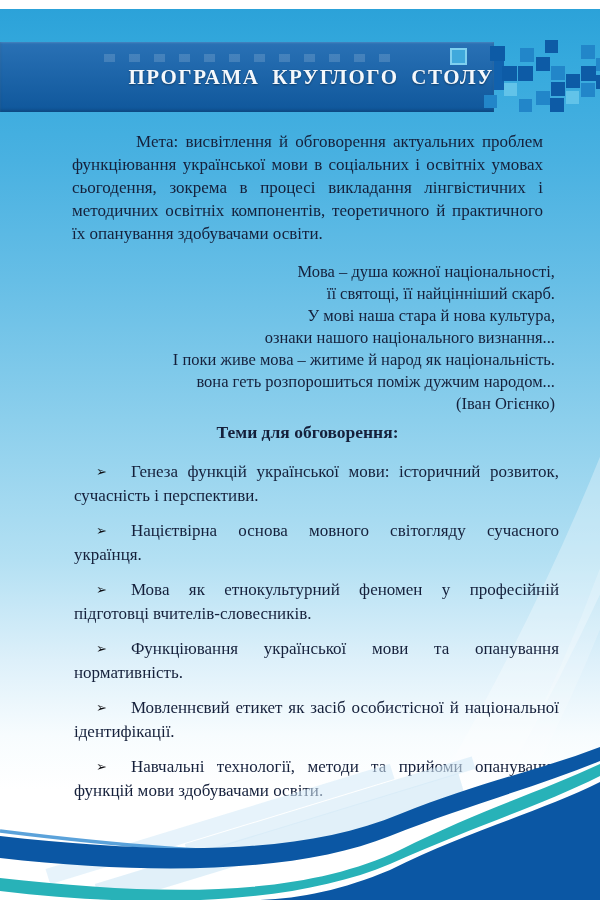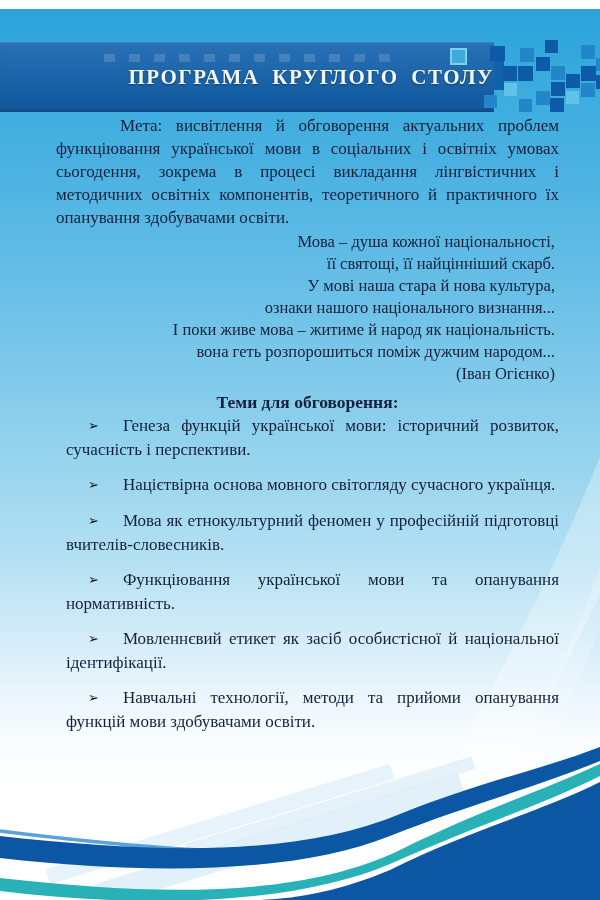--- a/index.html
+++ b/index.html
@@ -39,29 +39,29 @@
   .sq{position:absolute;}
   .inset-square{
     position:absolute;left:450px;top:48px;width:17px;height:17px;
     background:#3fa9dc;border:2px solid #7fd0ef;box-sizing:border-box;
   }
   
   .content{
     position:absolute;top:114px;left:56px;width:503px;
     color:var(--text);font-size:17px;line-height:23px;
   }
-  .intro{ text-align:justify; text-indent:64px; margin:0; }
+  .intro{ text-align:justify; text-indent:64px; margin:16px; }
   .quote{ margin-top:2px; text-align:right; 
           font-size:16.5px; line-height:22px; padding-right:4px; }
   .quote-line{ white-space:nowrap; }
   .quote-attr{ line-height:22px; }
   .topics-heading{ text-align:center; font-weight:bold; font-size:17.5px;
-                   margin:6px 0 0 0; line-height:23px; }
+                   margin:6px 0 16px 0; line-height:23px; }
   .topics{ margin-left:10px; width:493px; }
-  .topic{ text-align:justify; text-indent:22px; margin:0 0 12px 0; }
+  .topic{ text-align:justify; text-indent:22px; margin:0 0 12px 8px; }
   .bullet{ font-family:"DejaVu Sans",sans-serif; font-size:13px;
            padding-right:24px; color:#0d0d12; position:relative; top:-1px; }
   
   .waves{position:absolute;left:0;bottom:0;pointer-events:none;display:block;}
   .streak{fill:var(--streak);}
   .wave-dark{fill:var(--wave-dark);}
   .wave-teal{fill:var(--wave-teal);}
   .wave-line{stroke:var(--wave-line);fill:none;}
 </style>
 </head>

